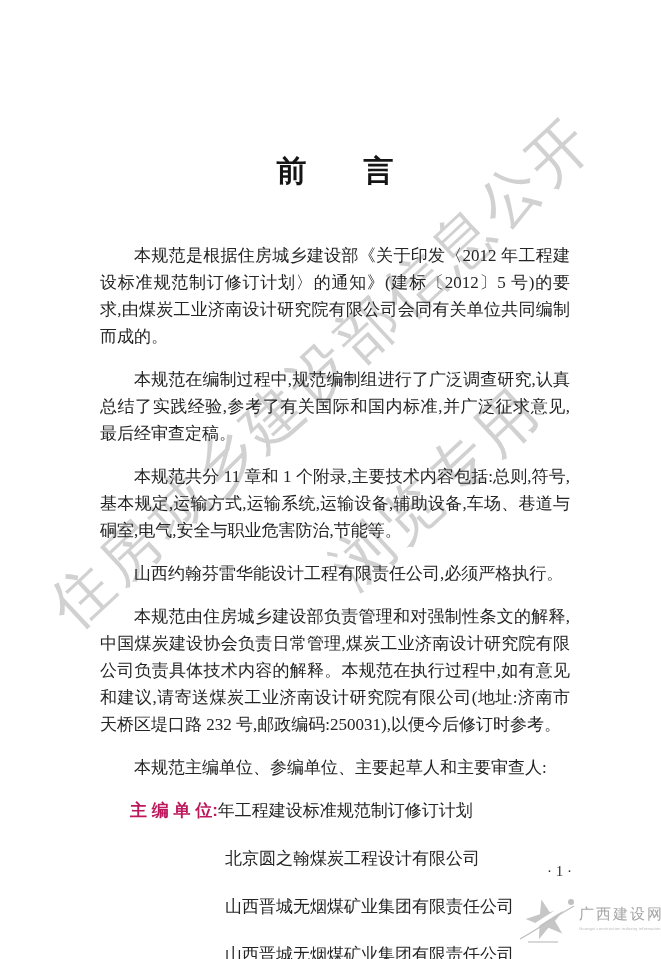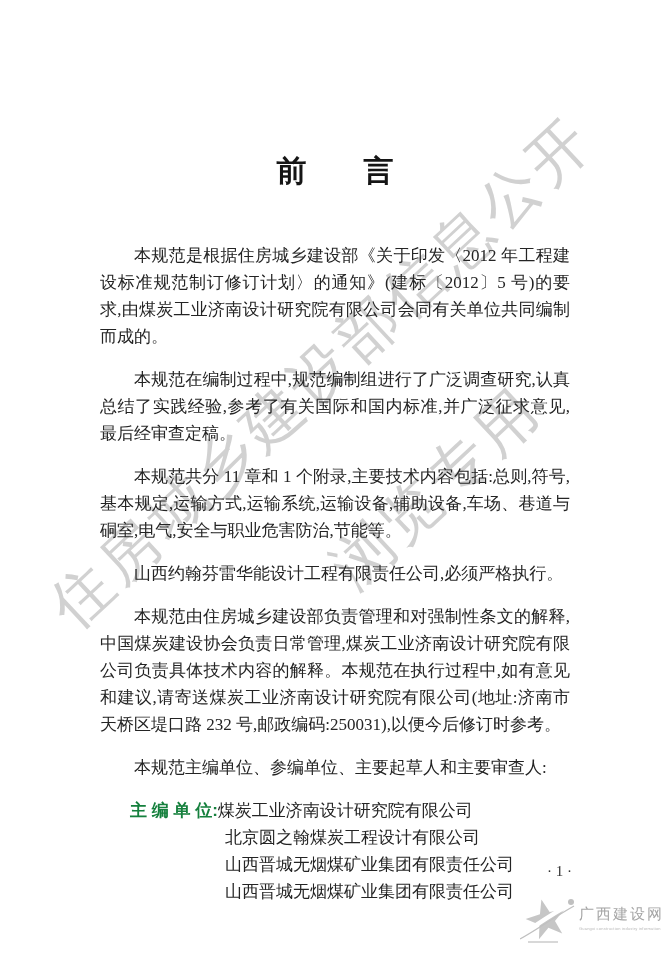--- a/index.html
+++ b/index.html
@@ -39,24 +39,24 @@
   .content{
     position:absolute;
     left:84px;top:226px;width:502px;
     font-size:17px;line-height:27px;
     color:#242424;
     text-align:justify;
     z-index:2;
   }
   .content p{margin:16px;text-indent:2em;}
   .unit-row{margin-left:46px;text-indent:0;white-space:nowrap;}
-  .unit-row.cont{margin-left:141px;}
+  .unit-row.cont{margin-left:141px;margin-top:21px;}
   .unit-label{
     font-family:"Liberation Sans","DejaVu Sans",sans-serif;
-    font-weight:bold;color:#15803d;
+    font-weight:bold;color:#be185d;
   }
   
   .pagenum{
     position:absolute;
     left:84px;top:863px;width:502px;
     box-sizing:border-box;padding-right:14px;
     text-align:right;
     font-size:15px;color:#333333;
     z-index:2;
   }
@@ -95,21 +95,21 @@
     </h1>
 
   <div class="content">
     <p>本规范是根据住房城乡建设部《关于印发〈2012 年工程建设标准规范制订修订计划〉的通知》(建标〔2012〕5 号)的要求,由煤炭工业济南设计研究院有限公司会同有关单位共同编制而成的。</p>
     <p>本规范在编制过程中,规范编制组进行了广泛调查研究,认真总结了实践经验,参考了有关国际和国内标准,并广泛征求意见,最后经审查定稿。</p>
     <p>本规范共分 11 章和 1 个附录,主要技术内容包括:总则,符号,基本规定,运输方式,运输系统,运输设备,辅助设备,车场、巷道与硐室,电气,安全与职业危害防治,节能等。</p>
     <p>山西约翰芬雷华能设计工程有限责任公司,必须严格执行。</p>
     <p>本规范由住房城乡建设部负责管理和对强制性条文的解释,中国煤炭建设协会负责日常管理,煤炭工业济南设计研究院有限公司负责具体技术内容的解释。本规范在执行过程中,如有意见和建议,请寄送煤炭工业济南设计研究院有限公司(地址:济南市天桥区堤口路 232 号,邮政编码:250031),以便今后修订时参考。</p>
     <p>本规范主编单位、参编单位、主要起草人和主要审查人:</p>
 
-    <div class="unit-row"><span class="unit-label">主 编 单 位:</span><span>煤炭工业济南设计研究院有限公司</span></div>
+    <div class="unit-row"><span class="unit-label">主 编 单 位:</span><span>年工程建设标准规范制订修订计划</span></div>
 
     <div class="unit-row cont"><span>北京圆之翰煤炭工程设计有限公司</span></div>
     <div class="unit-row cont"><span>山西晋城无烟煤矿业集团有限责任公司</span></div>
     <div class="unit-row cont"><span>山西晋城无烟煤矿业集团有限责任公司</span></div>
   </div>
 
   <div class="pagenum">· 1 ·</div>
 
   <div class="logo">
     <svg width="56" height="56" viewBox="0 0 56 56">

